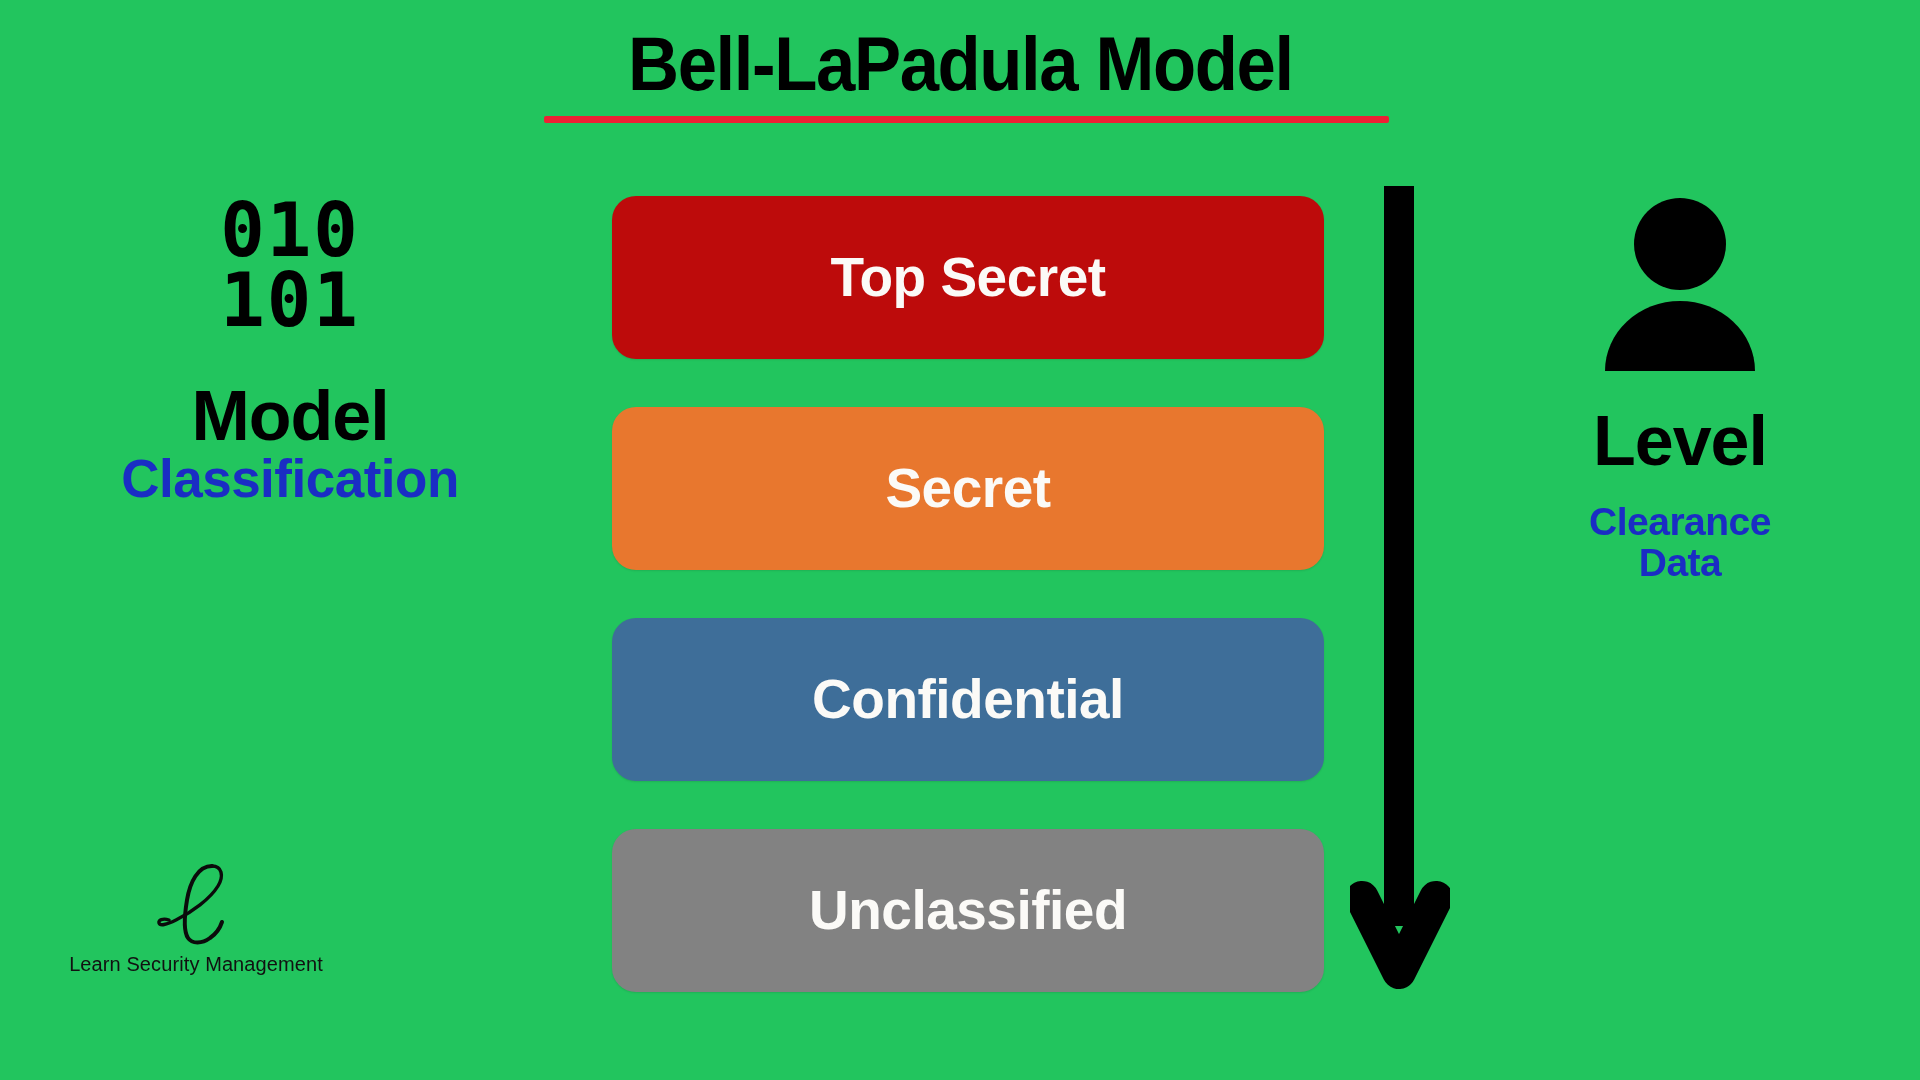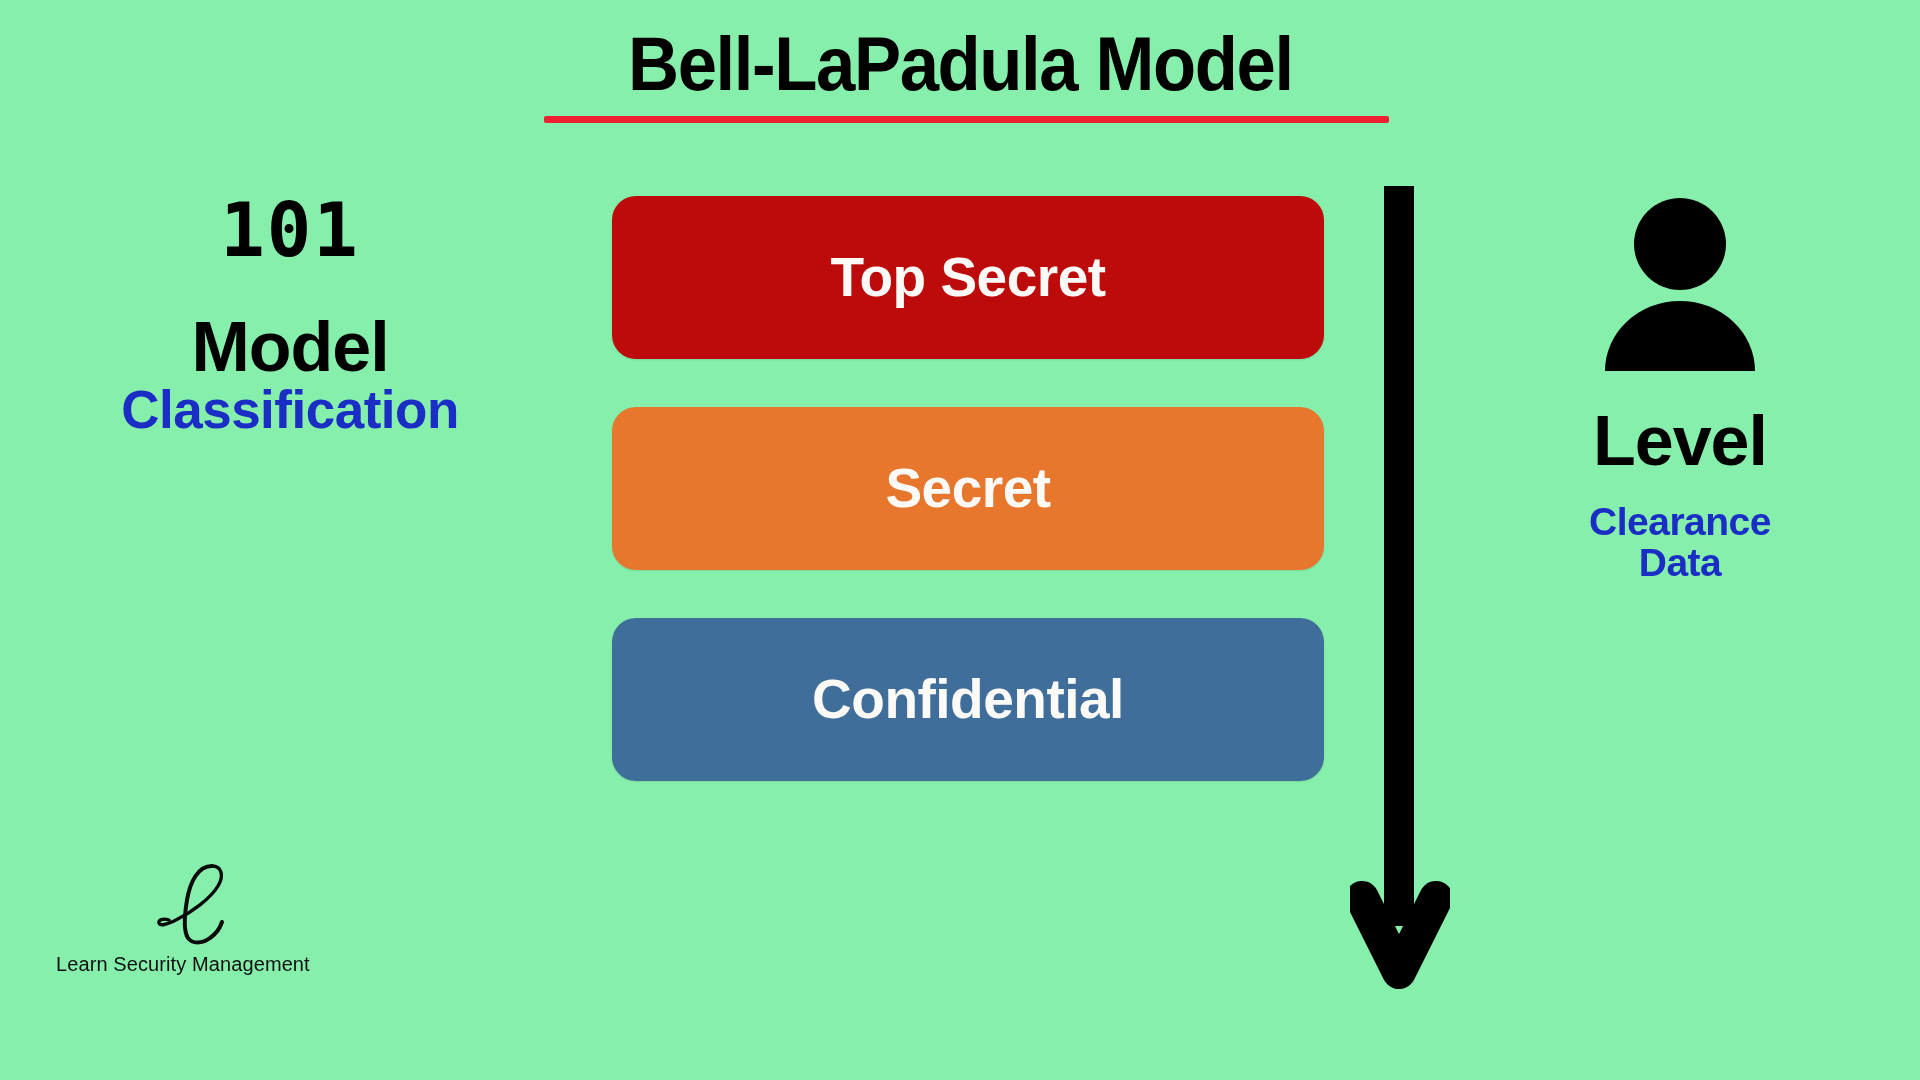--- a/index.html
+++ b/index.html
@@ -11,21 +11,21 @@
     width: 1920px;
     height: 1080px;
     overflow: hidden;
     font-family: "Liberation Sans", sans-serif;
     position: relative;
   }
 
   .canvas {
     position: absolute;
     inset: 0;
-    background: #86efac;
+    background: #22c55e;
   }
 
   
   .title-wrap {
     position: absolute;
     left: 0;
     right: 0;
     top: 26px;
     text-align: center;
   }
@@ -154,20 +154,21 @@
     color: #1A2DC4;
     line-height: 1.04;
   }
 
   
   .brand {
     position: absolute;
     left: 56px;
     top: 858px;
     width: 280px;
+    text-align: center;
   }
   .brand-mark {
     height: 92px;
     display: flex;
     align-items: center;
     justify-content: center;
   }
   .brand-name {
     margin-top: 4px;
     font-family: "Liberation Sans", sans-serif;
@@ -183,40 +184,44 @@
 
 <div class="canvas">
 
   <div class="title-wrap">
     <div class="title-text">Bell-LaPadula Model</div>
   </div>
   <div class="title-rule"></div>
 
   <div class="left-col">
     <div class="binary">
+      <span class="brow">010</span>
       <span class="brow">101</span>
     </div>
     <div class="data-label">Model</div>
     <div class="classification-label">Classification</div>
   </div>
 
   <div class="bars">
 
     <div class="bar" style="background:#BD0B0B">
       <span class="bar-label">Top Secret</span>
     </div>
 
     <div class="bar" style="background:#E8772E">
       <span class="bar-label">Secret</span>
     </div>
 
     <div class="bar" style="background:#3E6E99">
       <span class="bar-label">Confidential</span>
     </div>
 
+    <div class="bar" style="background:#828282">
+      <span class="bar-label">Unclassified</span>
+    </div>
 
   </div>
 
   <div class="arrow-wrap">
     <svg width="100" height="820" viewBox="0 0 100 820" xmlns="http://www.w3.org/2000/svg" aria-hidden="true">
       <rect x="34" y="0" width="30" height="740" fill="#000000"></rect>
       <path d="M 12 712 L 49 786 L 86 712" fill="none" stroke="#000000" stroke-width="34" stroke-linecap="round" stroke-linejoin="round"></path>
     </svg>
   </div>
 

